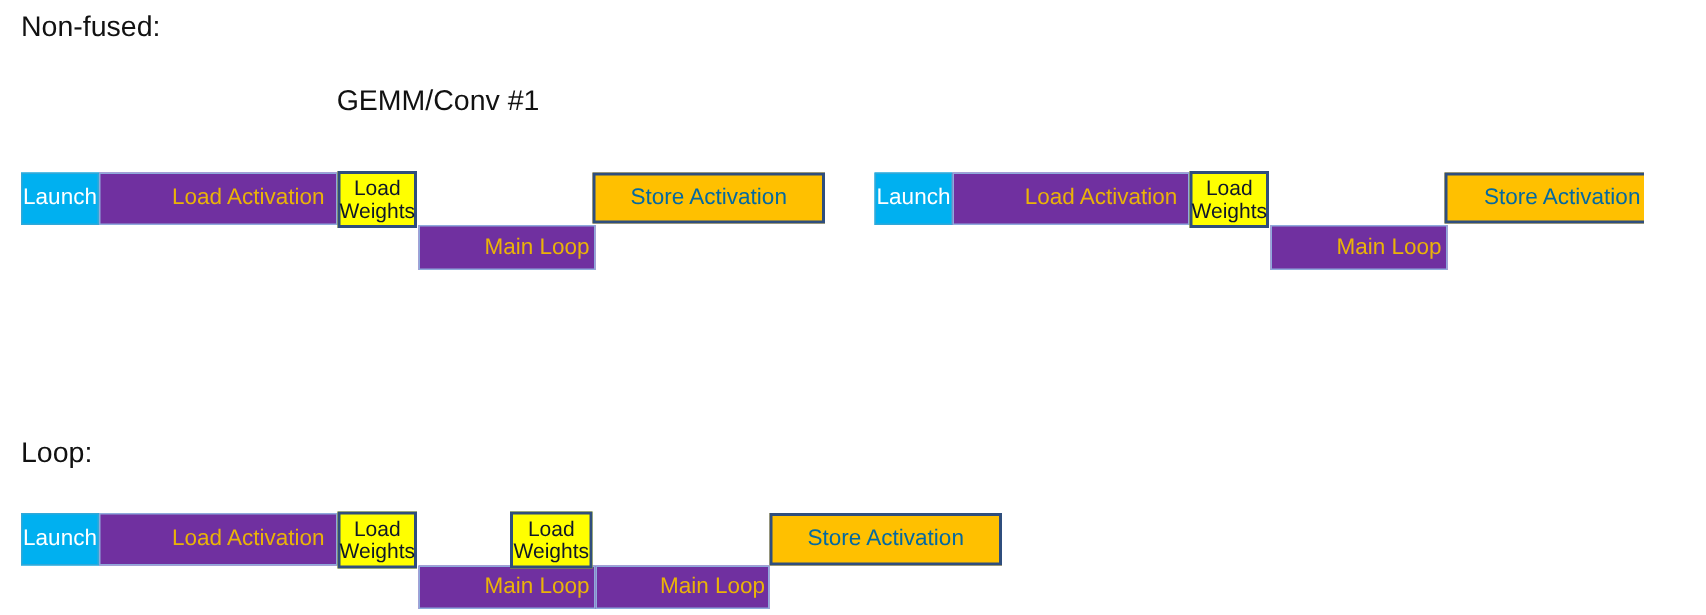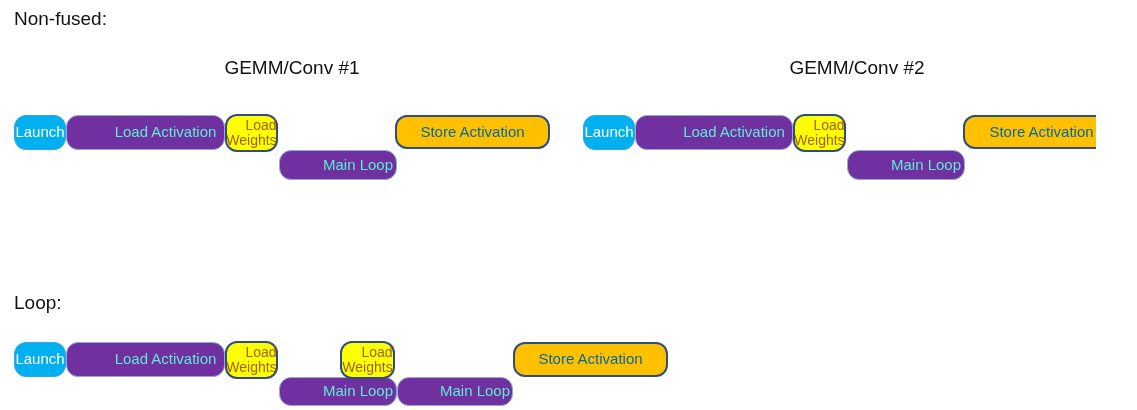--- a/index.html
+++ b/index.html
@@ -26,37 +26,35 @@
   }
   .blk{
     position:absolute;
     box-sizing:border-box;
     display:flex;
     align-items:center;
     justify-content:center;
     text-align:center;
     font-size:15px;
     line-height:1.1;
-    border-radius:12px;
   }
   .launch{color:#ffffff;border:1px solid #31a8d8;}
-  .load{color:#5eead4;border:1px solid #8faadc;padding-left:40px;}
-  .weights{color:#a16207;border:2px solid #2f4e7d;font-size:14px;padding:0 1px;text-align:right;}
+  .load{color:#eab308;border:1px solid #8faadc;padding-left:40px;}
+  .weights{color:#0f172a;border:2px solid #2f4e7d;font-size:14px;padding:0 1px;}
   .store{color:#0369a1;border:2px solid #2f4e7d;}
 </style>
 </head>
 <body>
 
 <div class="canvas">
 
   <div class="sec-label" style="left:14px;top:8px;">Non-fused:</div>
 
   <div class="hdr" style="left:152px;top:57px;">GEMM/Conv #1</div>
 
-  <div class="hdr" style="left:717px;top:57px;">GEMM/Conv #2</div>
 
   <div class="blk launch" style="left: 14px; top: 115px; width: 52px; height: 35px; background: rgb(0, 176, 240);">Launch</div>
   <div class="blk load" style="left: 66px; top: 115px; width: 159px; height: 35px; background: rgb(112, 48, 160);">Load Activation</div>
   <div class="blk weights" style="left: 225px; top: 114px; width: 53px; height: 38px; background: rgb(255, 255, 0);">Load Weights</div>
   <div class="blk load" style="left: 279px; top: 150px; width: 118px; height: 30px; background: rgb(112, 48, 160);">Main Loop</div>
   <div class="blk store" style="left: 395px; top: 115px; width: 155px; height: 34px; background: rgb(255, 192, 0);">Store Activation</div>
 
   <div class="blk launch" style="left: 583px; top: 115px; width: 52px; height: 35px; background: rgb(0, 176, 240);">Launch</div>
   <div class="blk load" style="left: 635px; top: 115px; width: 158px; height: 35px; background: rgb(112, 48, 160);">Load Activation</div>
   <div class="blk weights" style="left: 793px; top: 114px; width: 53px; height: 38px; background: rgb(255, 255, 0);">Load Weights</div>

